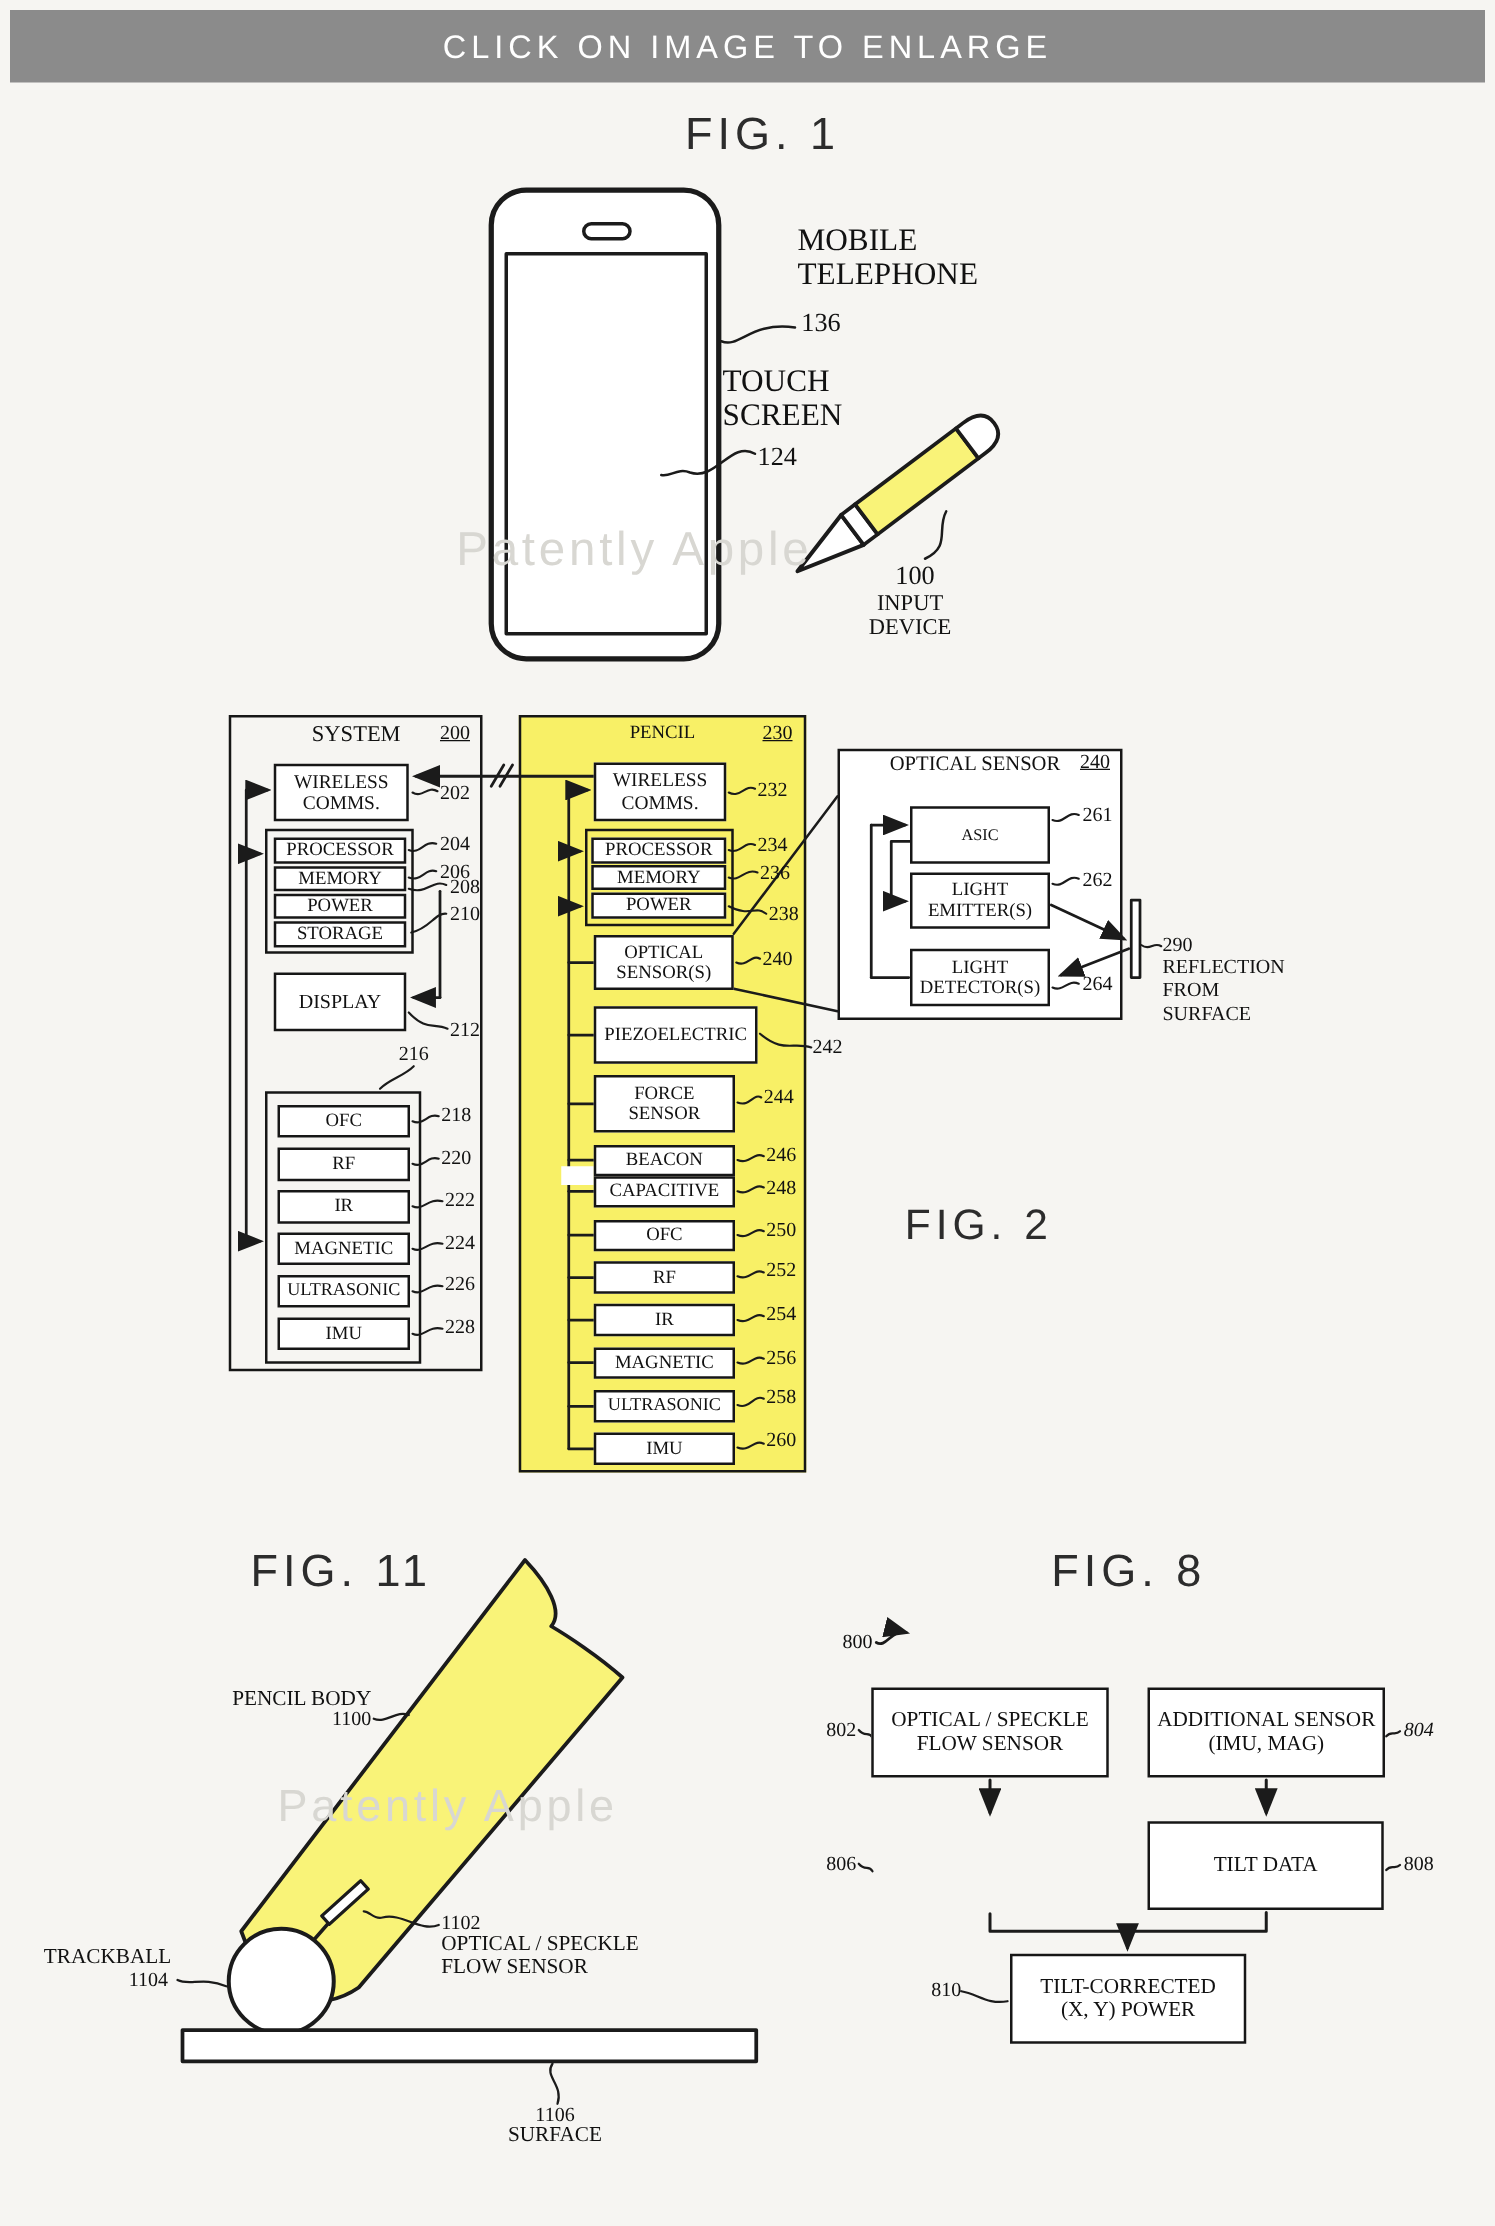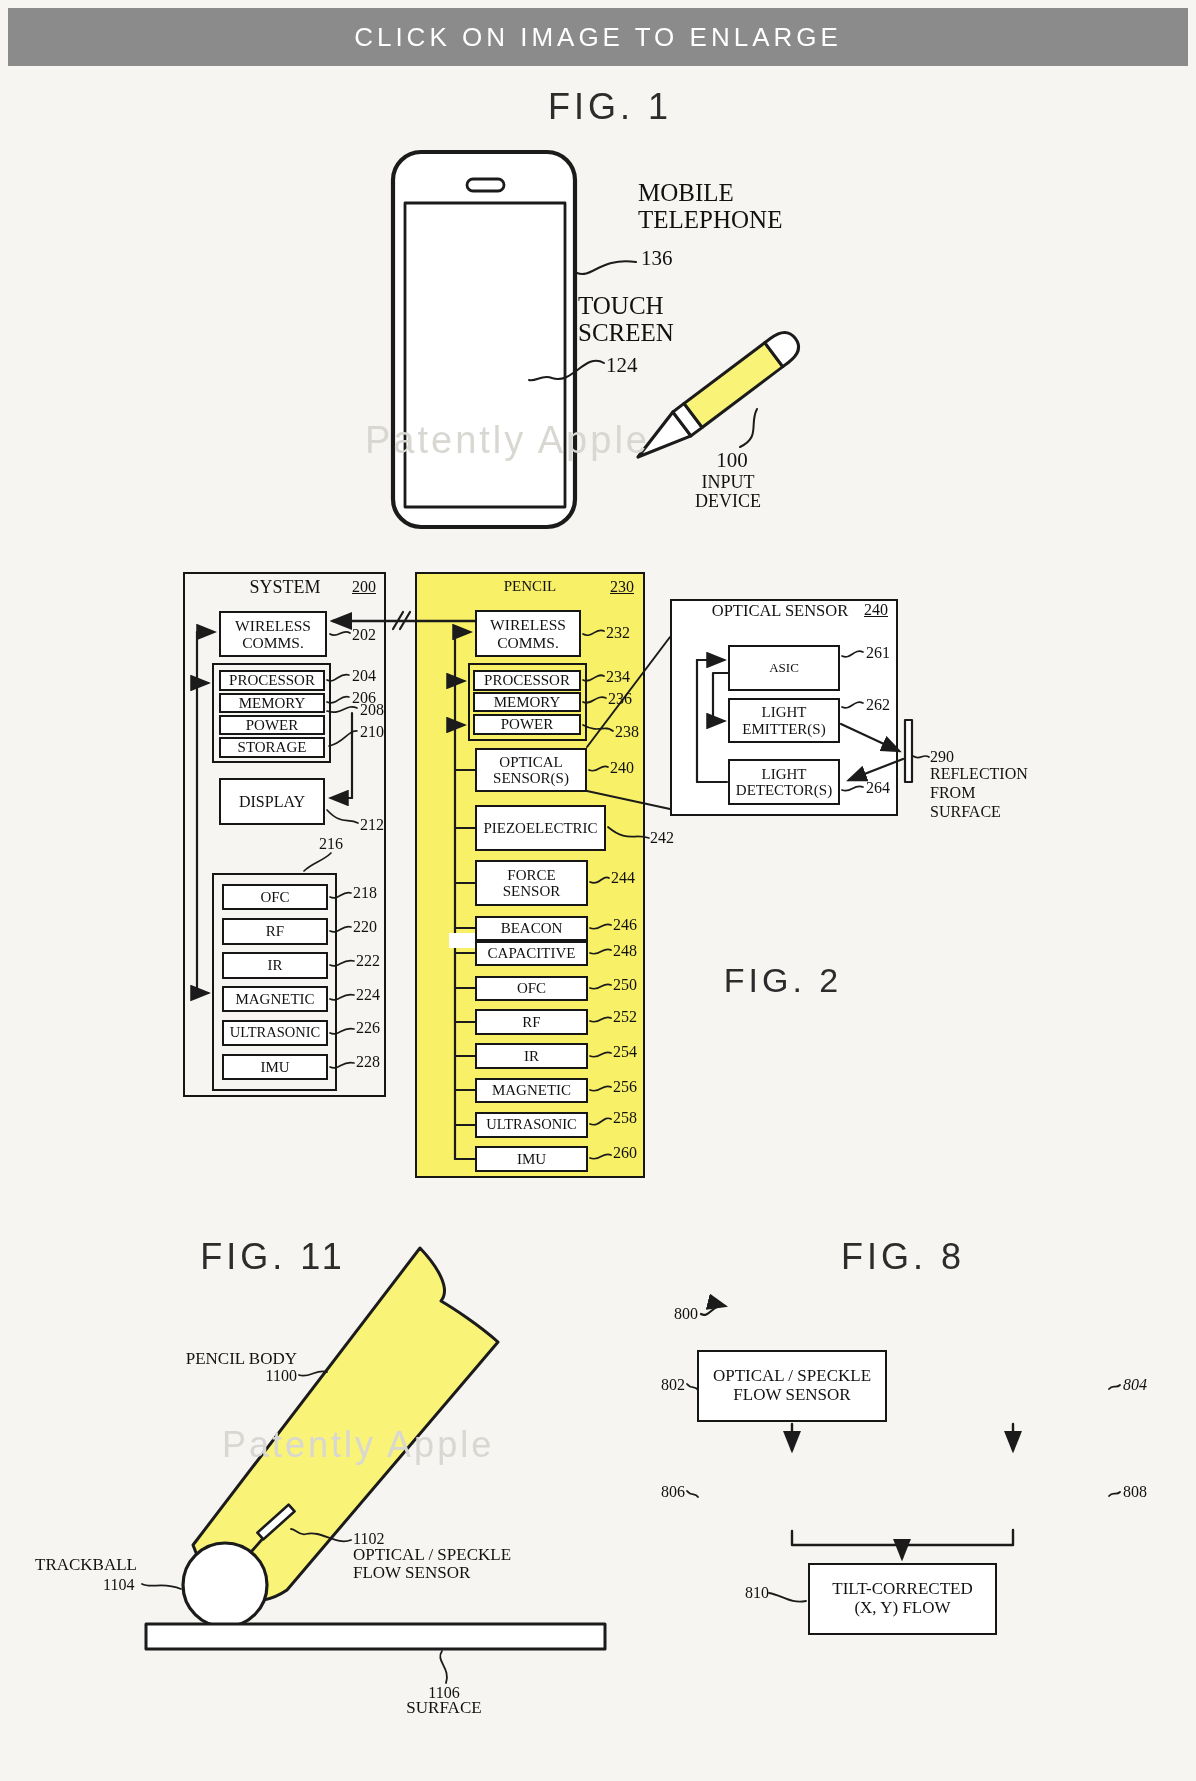--- a/index.html
+++ b/index.html
@@ -277,22 +277,25 @@
   <div class="lbl" style="left:353px;top:1546px;font-size:17px;">OPTICAL / SPECKLE
 FLOW SENSOR</div>
   <div class="ref" style="left:424px;top:1684px;width:40px;text-align:center;">1106</div>
   <div class="lbl" style="left:406px;top:1699px;width:76px;text-align:center;font-size:17px;">SURFACE</div>
   <div class="wm" style="left:222px;top:1424px;font-size:36px;">Patently Apple</div>
 
   <div class="figtitle" style="left:828px;top:1236px;width:150px;font-size:36px;">FIG. 8</div>
   <div class="ref" style="left:674px;top:1305px;">800</div>
   <div class="pbox" style="left:697px;top:1350px;width:190px;height:72px;font-size:17px;">OPTICAL / SPECKLE
 FLOW SENSOR</div>
+  <div class="pbox" style="left:918px;top:1350px;width:190px;height:72px;font-size:17px;">ADDITIONAL SENSOR
+(IMU, MAG)</div>
+  <div class="pbox" style="left:918px;top:1457px;width:189px;height:71px;font-size:17px;">TILT DATA</div>
   <div class="pbox" style="left:808px;top:1563px;width:189px;height:72px;font-size:17px;">TILT-CORRECTED
-(X, Y) FLOW</div>
+(X, Y) POWER</div>
   <div class="ref" style="left:661px;top:1376px;">802</div>
   <div class="ref" style="left:1123px;top:1376px;font-style:italic;">804</div>
   <div class="ref" style="left:661px;top:1483px;">806</div>
   <div class="ref" style="left:1123px;top:1483px;">808</div>
   <div class="ref" style="left:745px;top:1584px;">810</div>
 
 
 </div>
 
 </body></html>

